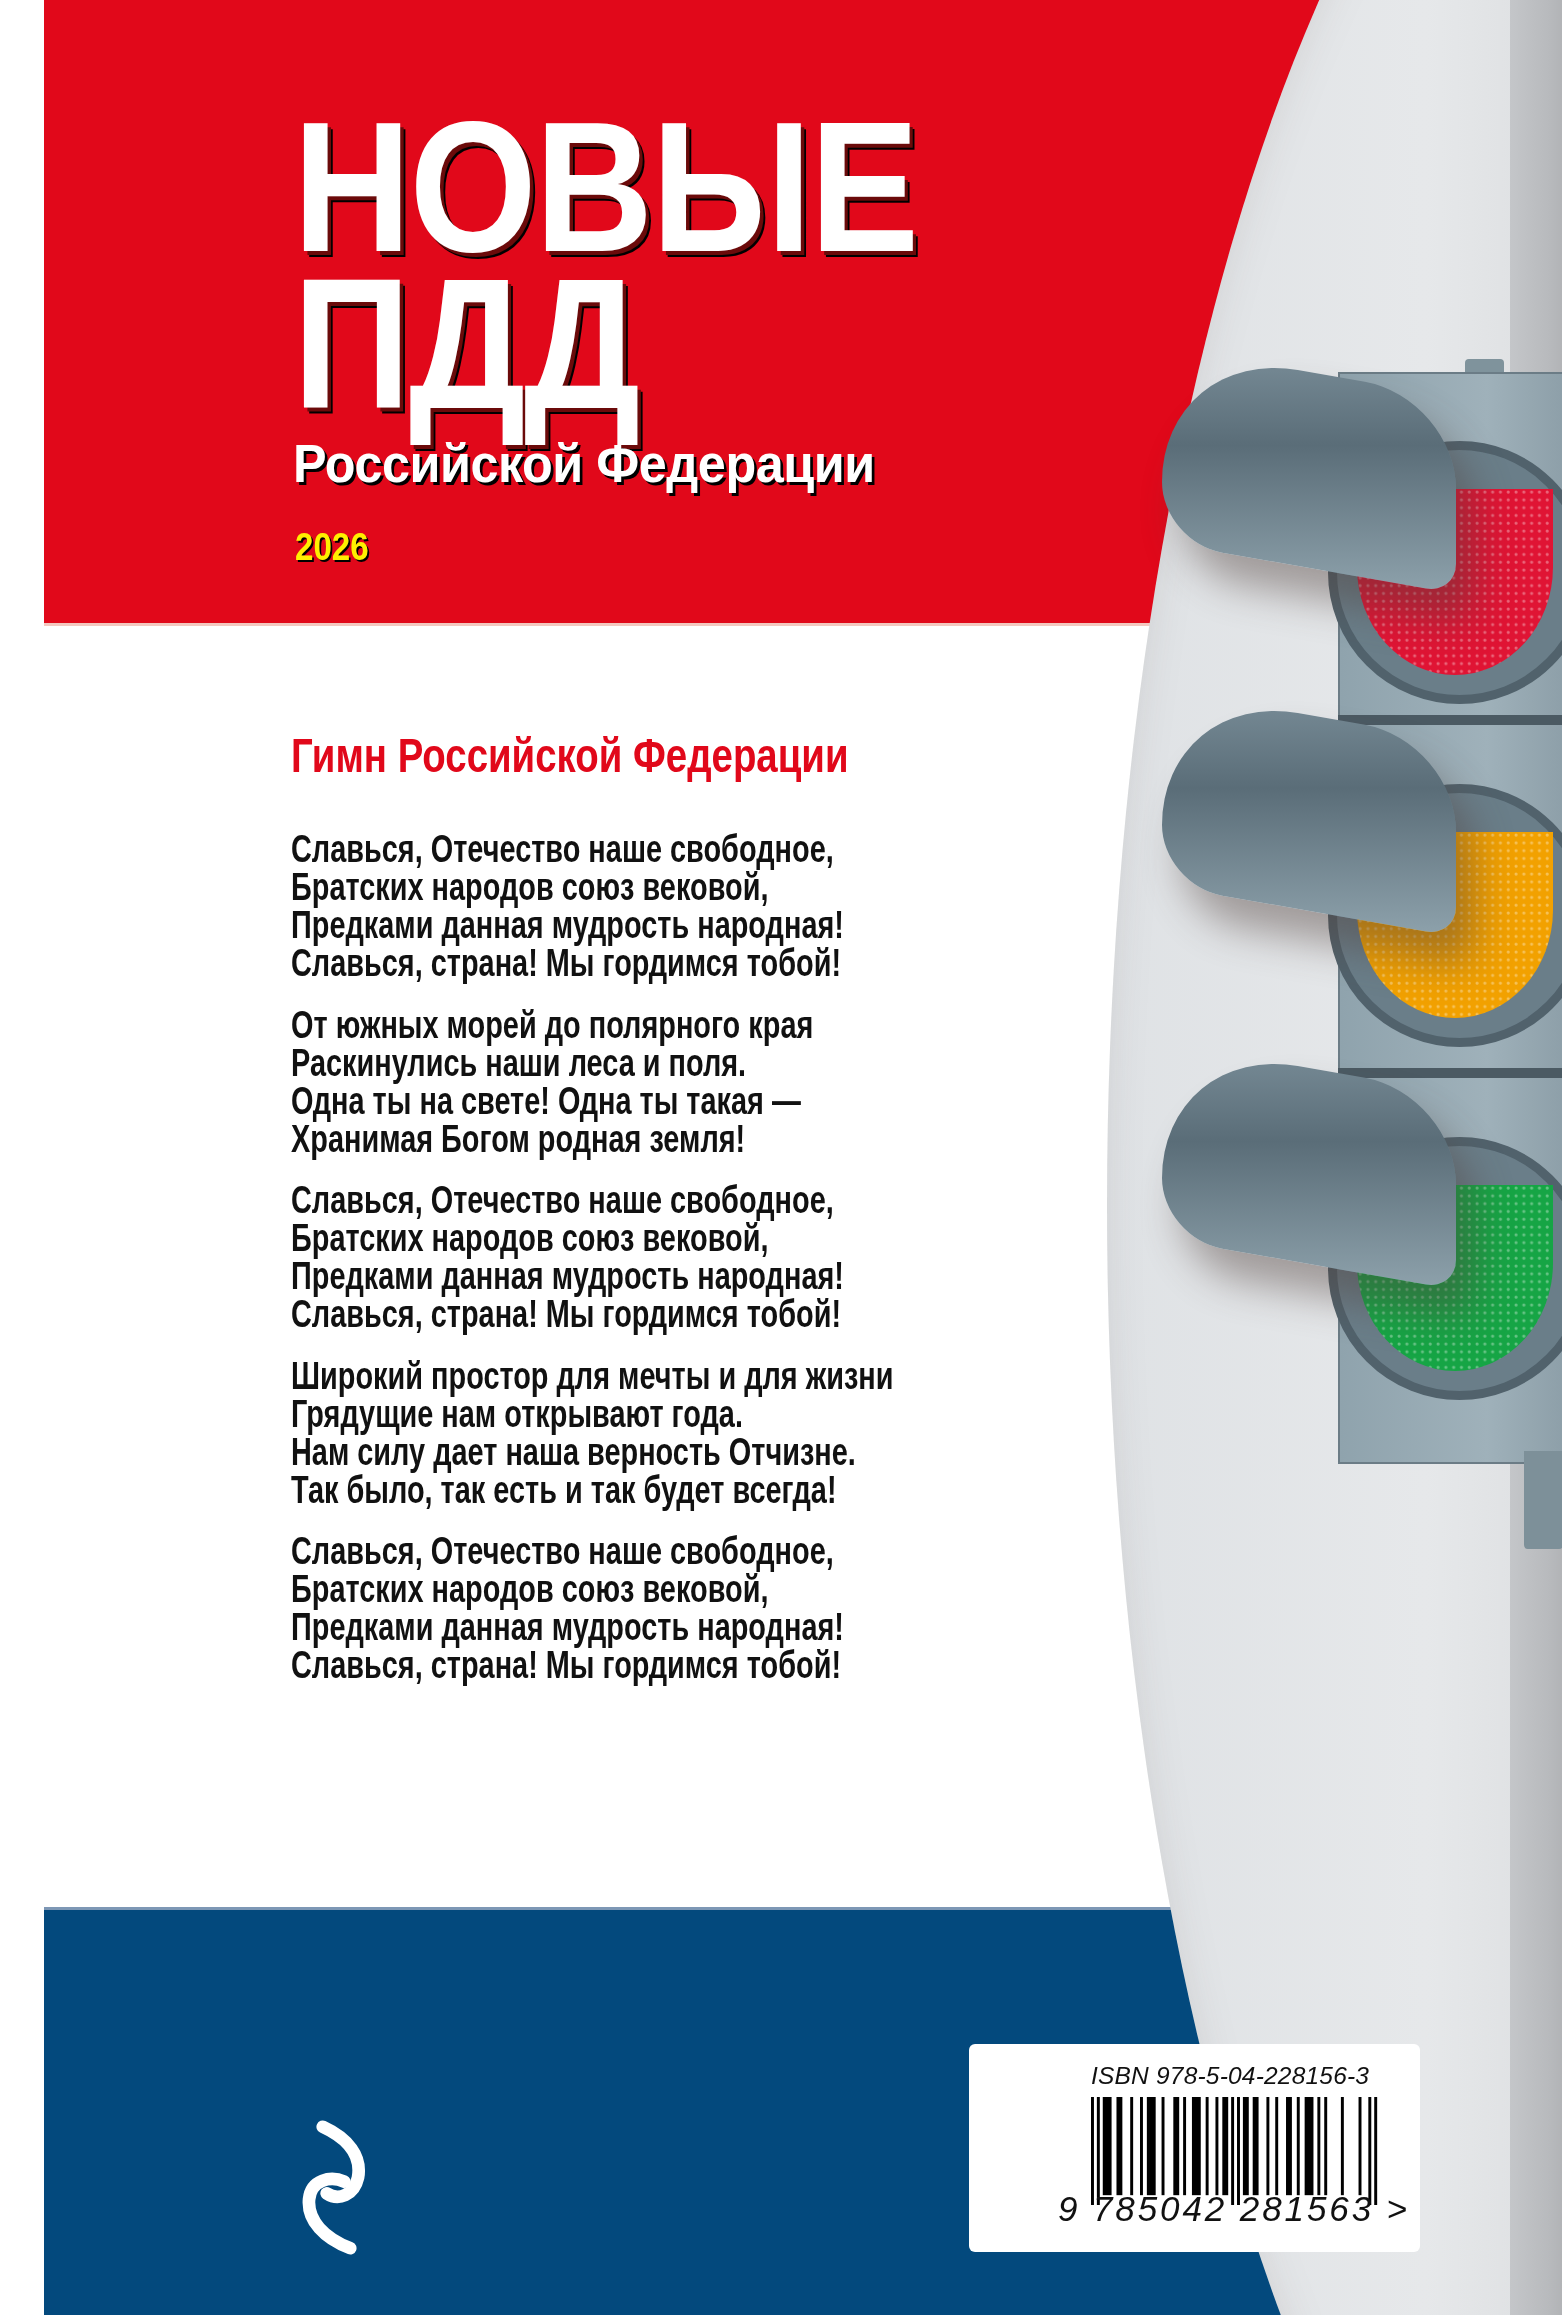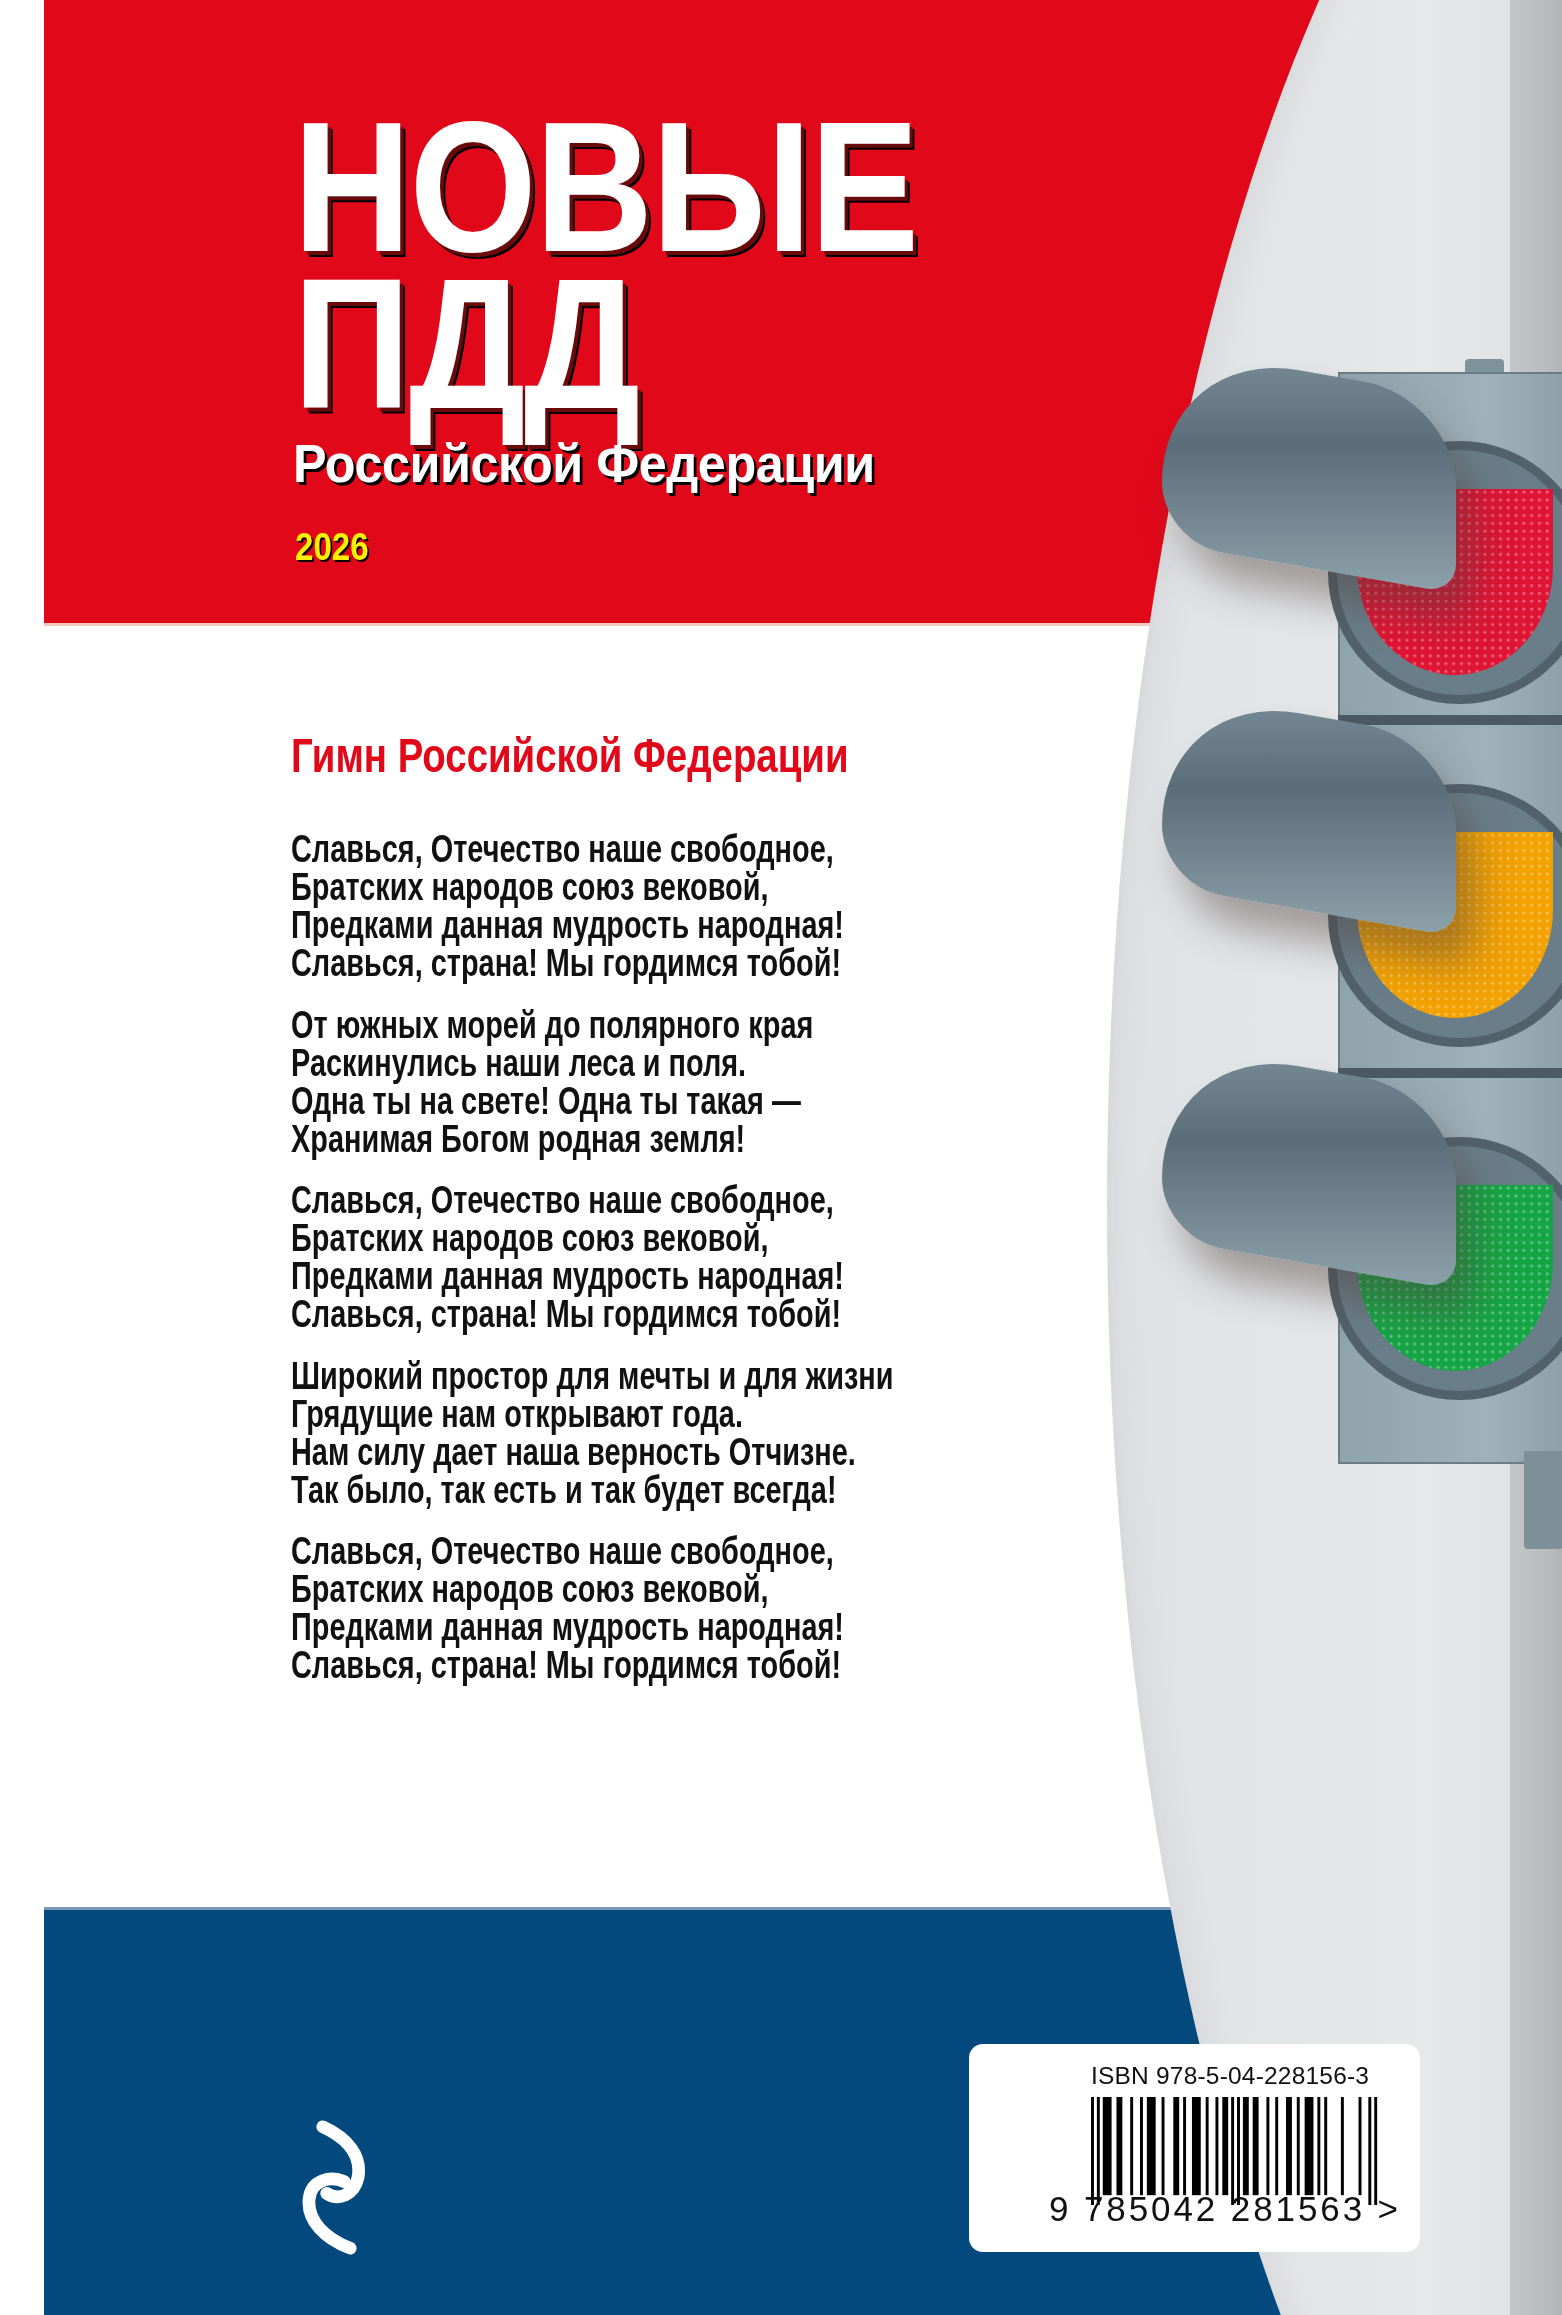--- a/index.html
+++ b/index.html
@@ -100,30 +100,30 @@
       transform: scaleX(0.76); transform-origin: left top;
       height: 38px;
     }
 
     
     .logo { position: absolute; left: 257px; top: 2119px; width: 69px; height: 137px; }
 
     
     .isbn-box {
       position: absolute; left: 925px; top: 2044px; width: 451px; height: 208px;
-      background: #ffffff; border-radius: 14px;
+      background: #ffffff; border-radius: 6px; font-style: italic;
     }
     .isbn-text {
       position: absolute; left: 122px; top: 17.6px;
       font-family: "Liberation Sans", sans-serif; font-size: 24.5px; color: #111;
       margin: 0; letter-spacing: 0.2px;
     }
     .barcode { position: absolute; left: 122px; top: 53px; width: 294px; height: 108px; }
     .isbn-digits {
-      position: absolute; left: 80px; top: 145px;
+      position: absolute; left: 89px; top: 145px;
       font-family: "Liberation Sans", sans-serif; font-size: 35px; color: #111;
       letter-spacing: 2.9px; margin: 0; white-space: pre;
     }
   </style>
 </head>
 <body>
 
 <div class="cover">
   <div class="band-red"></div>
   <div class="band-white"></div>

